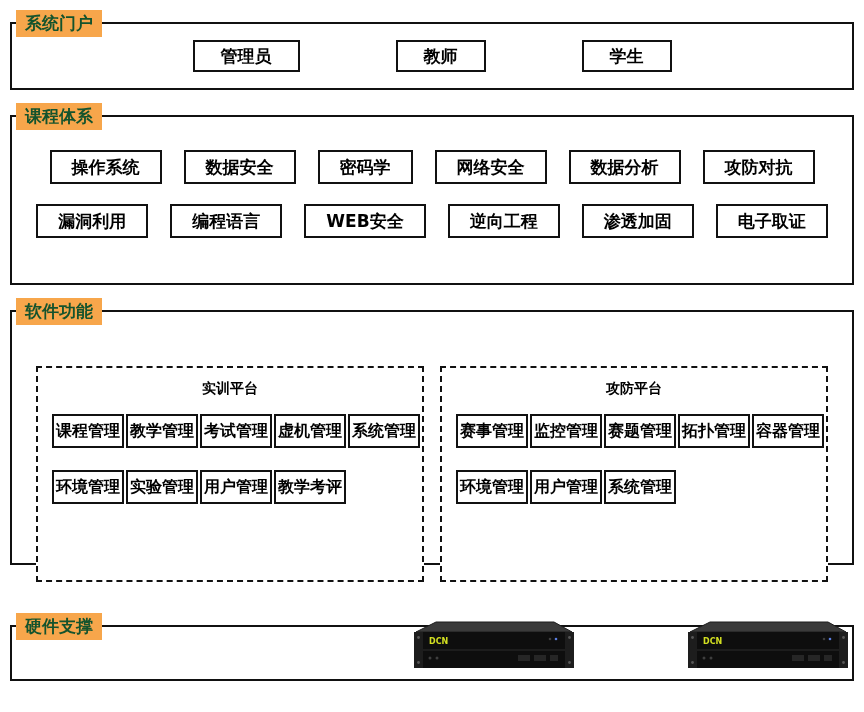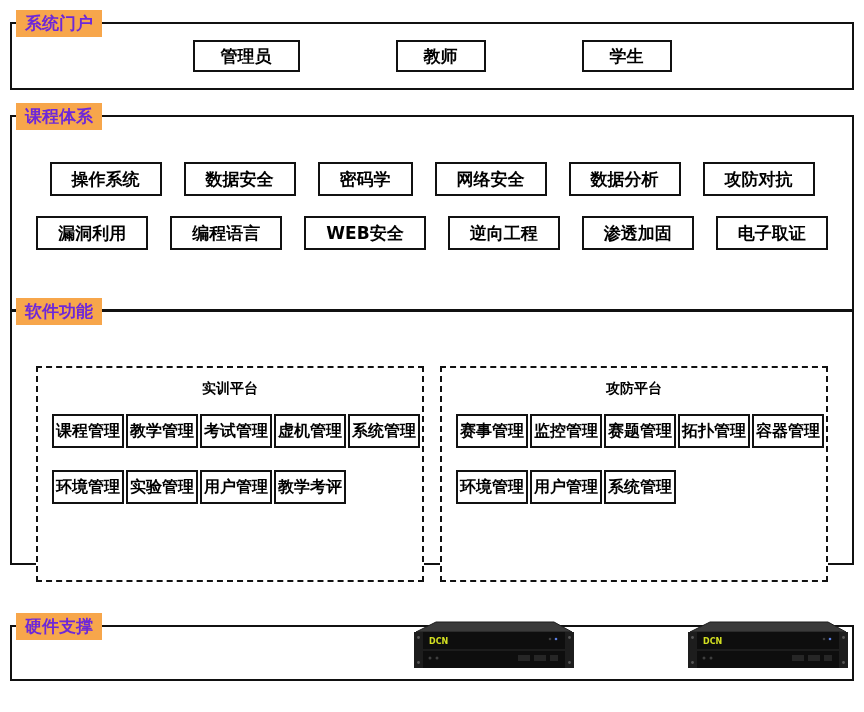--- a/index.html
+++ b/index.html
@@ -20,21 +20,21 @@
     left: 10px;
     width: 844px;
     border: 2px solid #111;
     background: #fff;
   }
   .tag {
     position: absolute;
     top: -14px;
     left: 4px;
     background: var(--accent, #F7A64B);
-    color: #6d28d9;
+    color: #14532d;
     font-size: 17px;
     font-weight: bold;
     line-height: 21px;
     padding: 3px 9px;
     white-space: nowrap;
     z-index: 2;
   }
   .box {
     border: 2px solid #111;
     background: #fff;
@@ -51,23 +51,23 @@
     display: flex;
     justify-content: center;
     align-items: center;
     gap: 96px;
     height: 100%;
     padding-top: 0;
   }
   .portal-row .box { padding: 2px 26px; }
 
   
-  .panel-courses { top: 115px; height: 196px; }
+  .panel-courses { top: 115px; height: 170px; }
   .courses-rows {
-    padding-top: 45px;
+    padding-top: 33px;
     display: flex;
     flex-direction: column;
     gap: 20px;
     align-items: center;
   }
   .course-row { display: flex; gap: 22px; justify-content: center; }
   .course-row .box { padding: 3px 20px; }
 
   
   .panel-software { top: 310px; height: 255px; }

